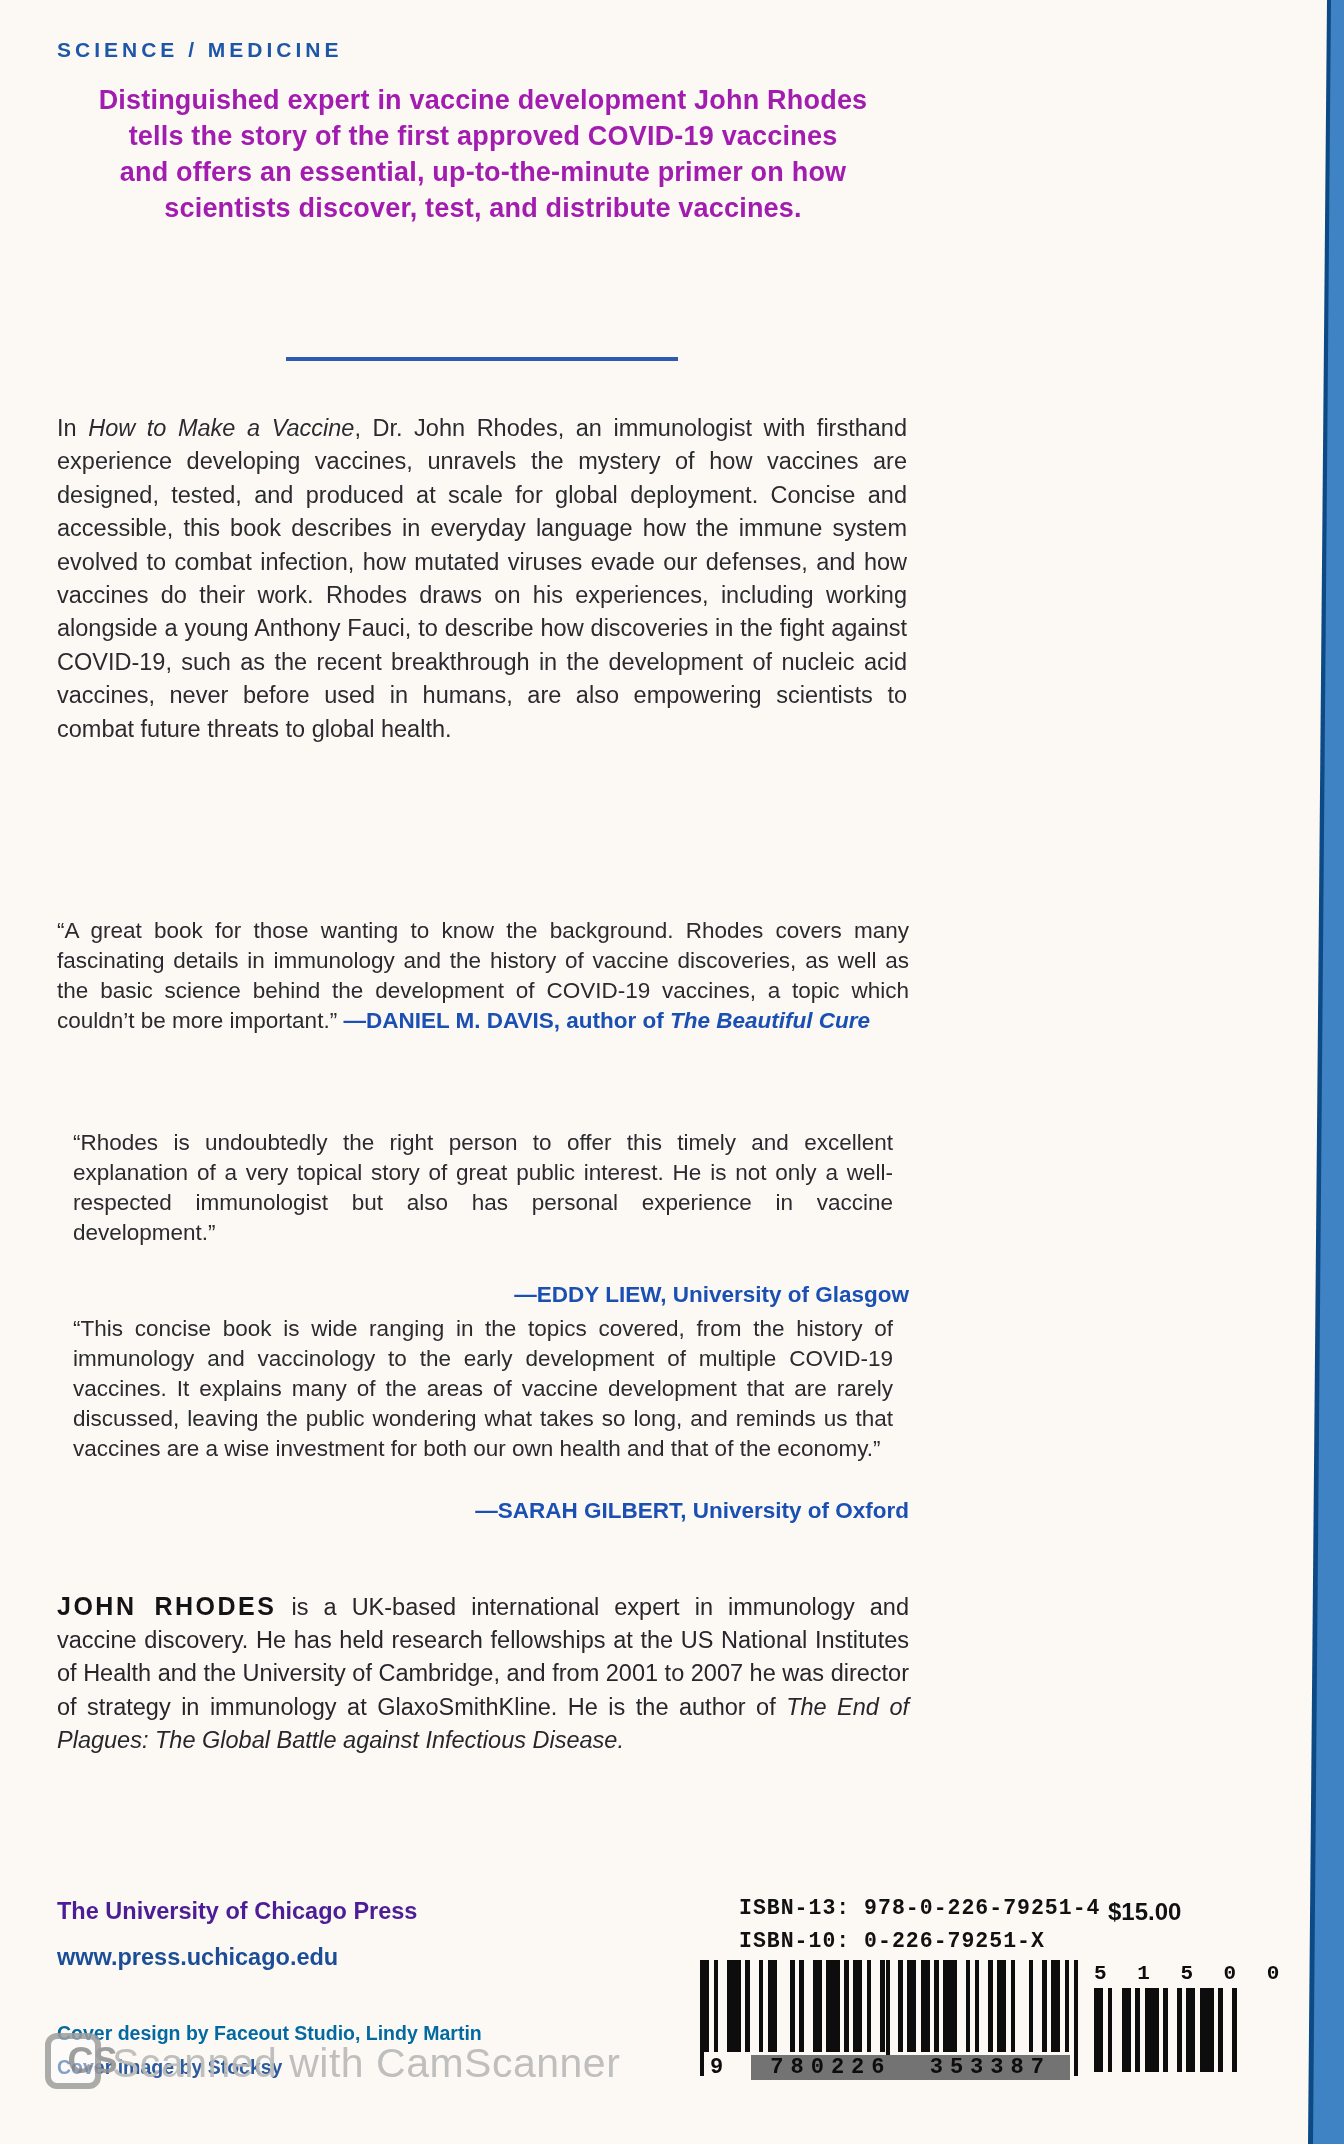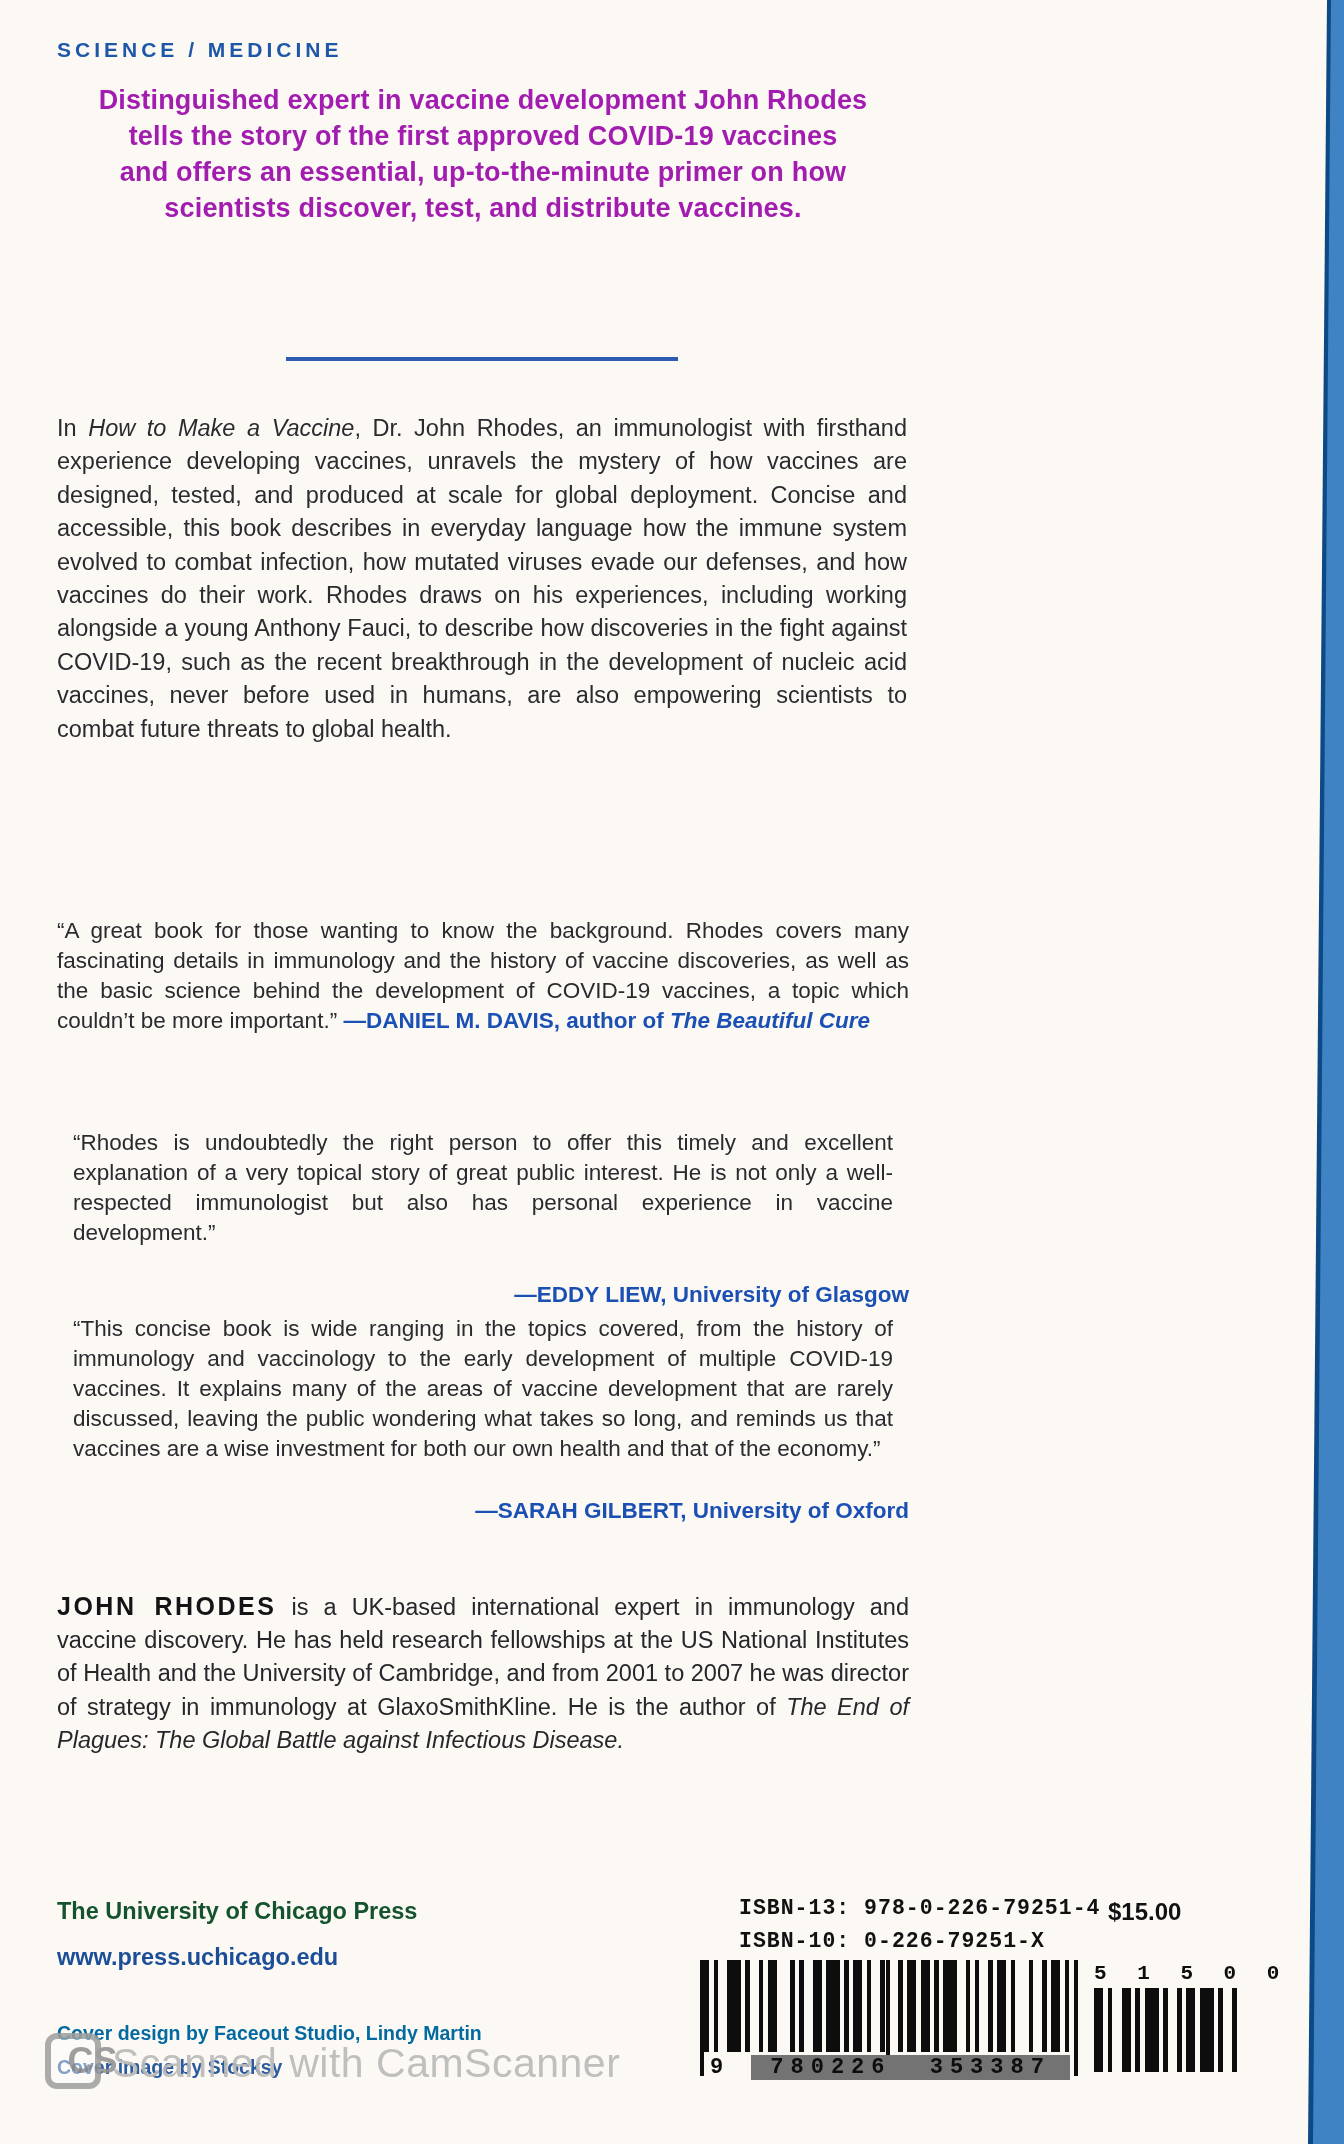--- a/index.html
+++ b/index.html
@@ -50,21 +50,21 @@
     color: #1a4fb3; font-weight: bold; font-size: 22.5px;
   }
   .bio {
     position: absolute; left: 57px; top: 1590px; width: 852px; margin: 0;
     font-size: 23.5px; line-height: 33.2px; text-align: justify; color: #26262b;
   }
   .bio-name { font-weight: bold; letter-spacing: 2.5px; font-size: 25px; color: #141417; }
 
   .publisher-name {
     position: absolute; left: 57px; top: 1898px;
-    font-size: 23.5px; font-weight: bold; color: #14532d;
+    font-size: 23.5px; font-weight: bold; color: #4c1d95;
   }
   .publisher-url {
     position: absolute; left: 57px; top: 1944px;
     font-size: 23.5px; font-weight: bold; color: #1c4e97;
   }
   .credit1 {
     position: absolute; left: 57px; top: 2022px;
     font-size: 19.5px; font-weight: bold; color: #0369a1;
   }
   .credit2 {

